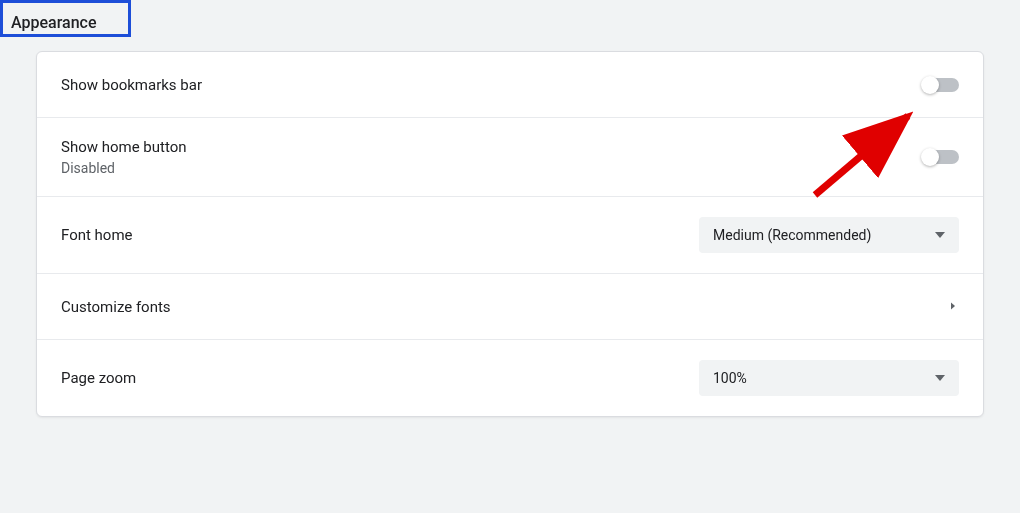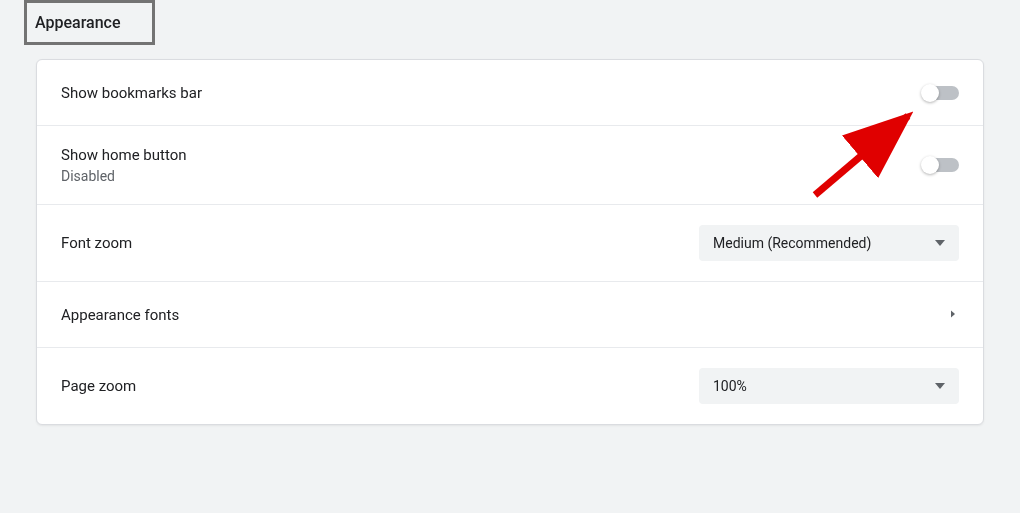--- a/index.html
+++ b/index.html
@@ -9,24 +9,23 @@
       font-family: 'Segoe UI', Roboto, Arial, sans-serif;
     }
     body {
       background: #f1f3f4;
       width: 1020px;
       height: 513px;
       overflow: hidden;
       position: relative;
     }
     .highlight-section-title {
-      border: 3px solid #737373;
+      border: 3px solid #1d4ed8;
       display: inline-block;
-      padding: 10px 32px 10px 8px;
-      margin-left: 24px;
+      padding: 10px 32px 2px 8px;
       margin-top: 0px;
     }
     .card {
       background: #fff;
       border-radius: 6px;
       border: 1px solid #dadce0;
       margin: 14px 36px 0 36px;
       box-shadow: 0 1px 2px rgba(60,64,67,0.08);
       overflow: hidden;
     }
@@ -149,31 +148,31 @@
       <span class="row-title">Show home button</span>
       <span class="row-sub">Disabled</span>
     </div>
     <div class="toggle">
       <div class="toggle-knob"></div>
     </div>
   </div>
 
   <div class="row">
     <div class="row-left">
-      <span class="row-title">Font zoom</span>
+      <span class="row-title">Font home</span>
     </div>
     <div class="select">
       <span>Medium (Recommended)</span>
       <span class="caret"></span>
     </div>
   </div>
 
   <div class="row">
     <div class="row-left">
-      <span class="row-title">Appearance fonts</span>
+      <span class="row-title">Customize fonts</span>
     </div>
     <span class="arrow-right">
       <svg width="12" height="12" viewBox="0 0 24 24" fill="#5f6368">
           <path d="M8 5l8 7-8 7z"></path>
         </svg>
     </span>
   </div>
 
   <div class="row">
     <div class="row-left">

